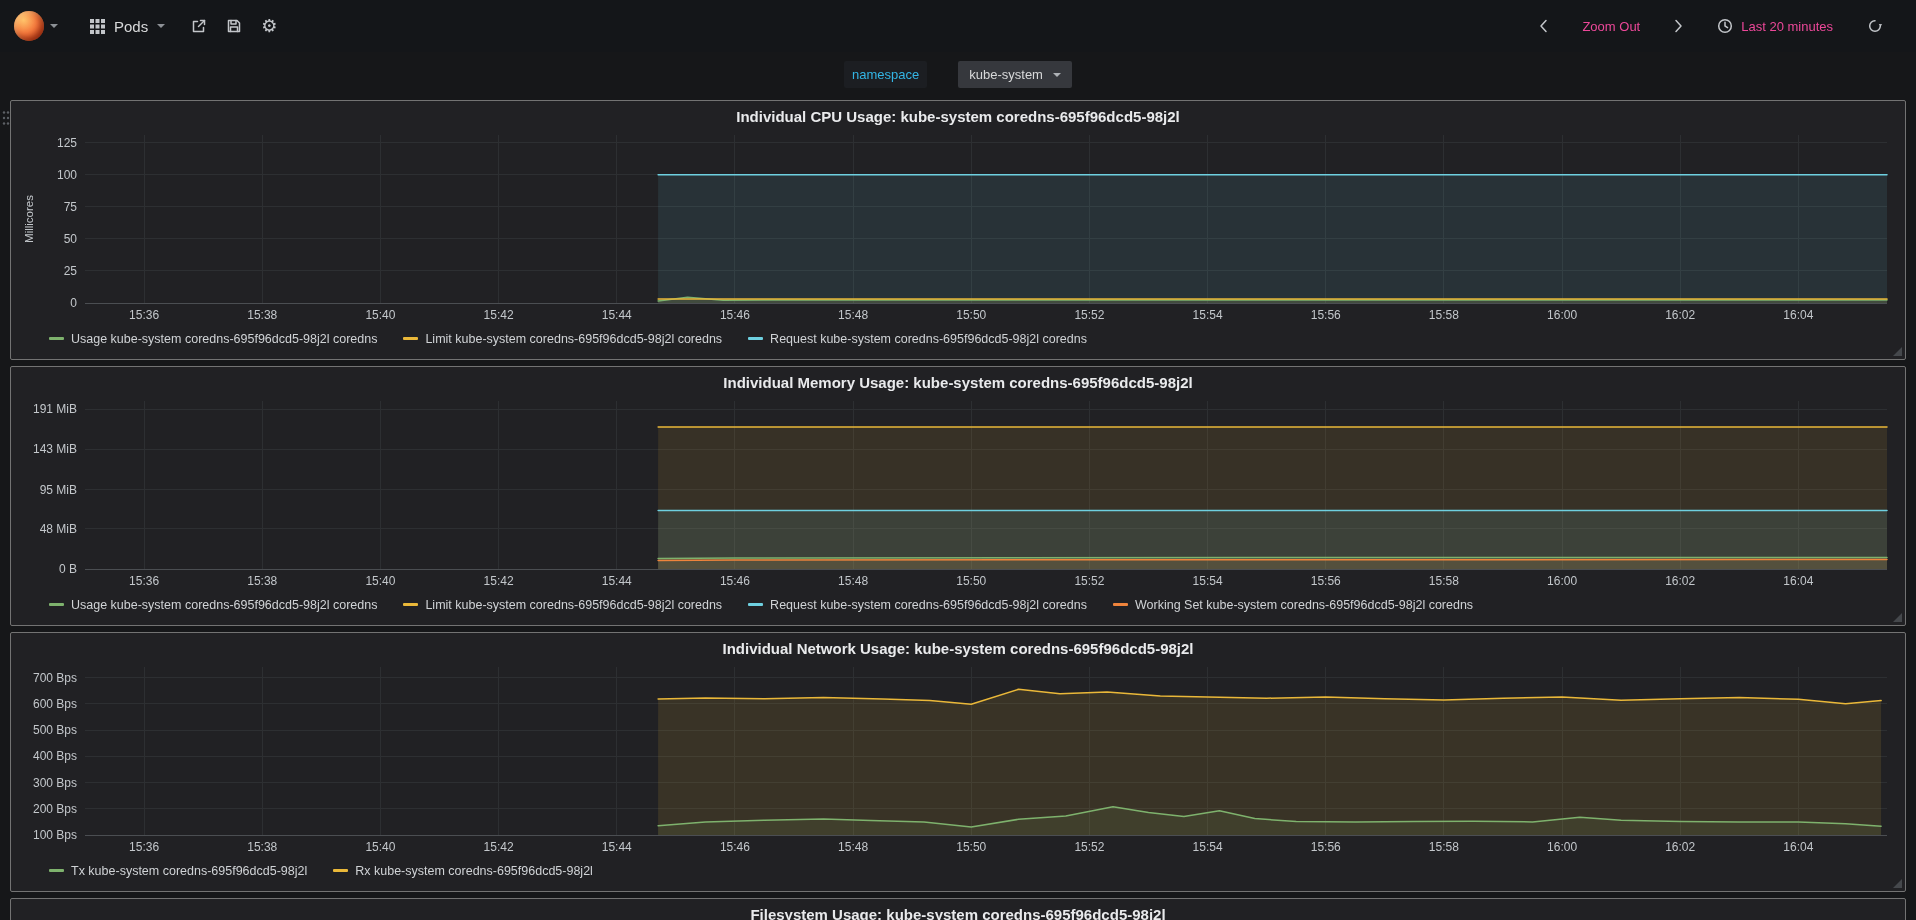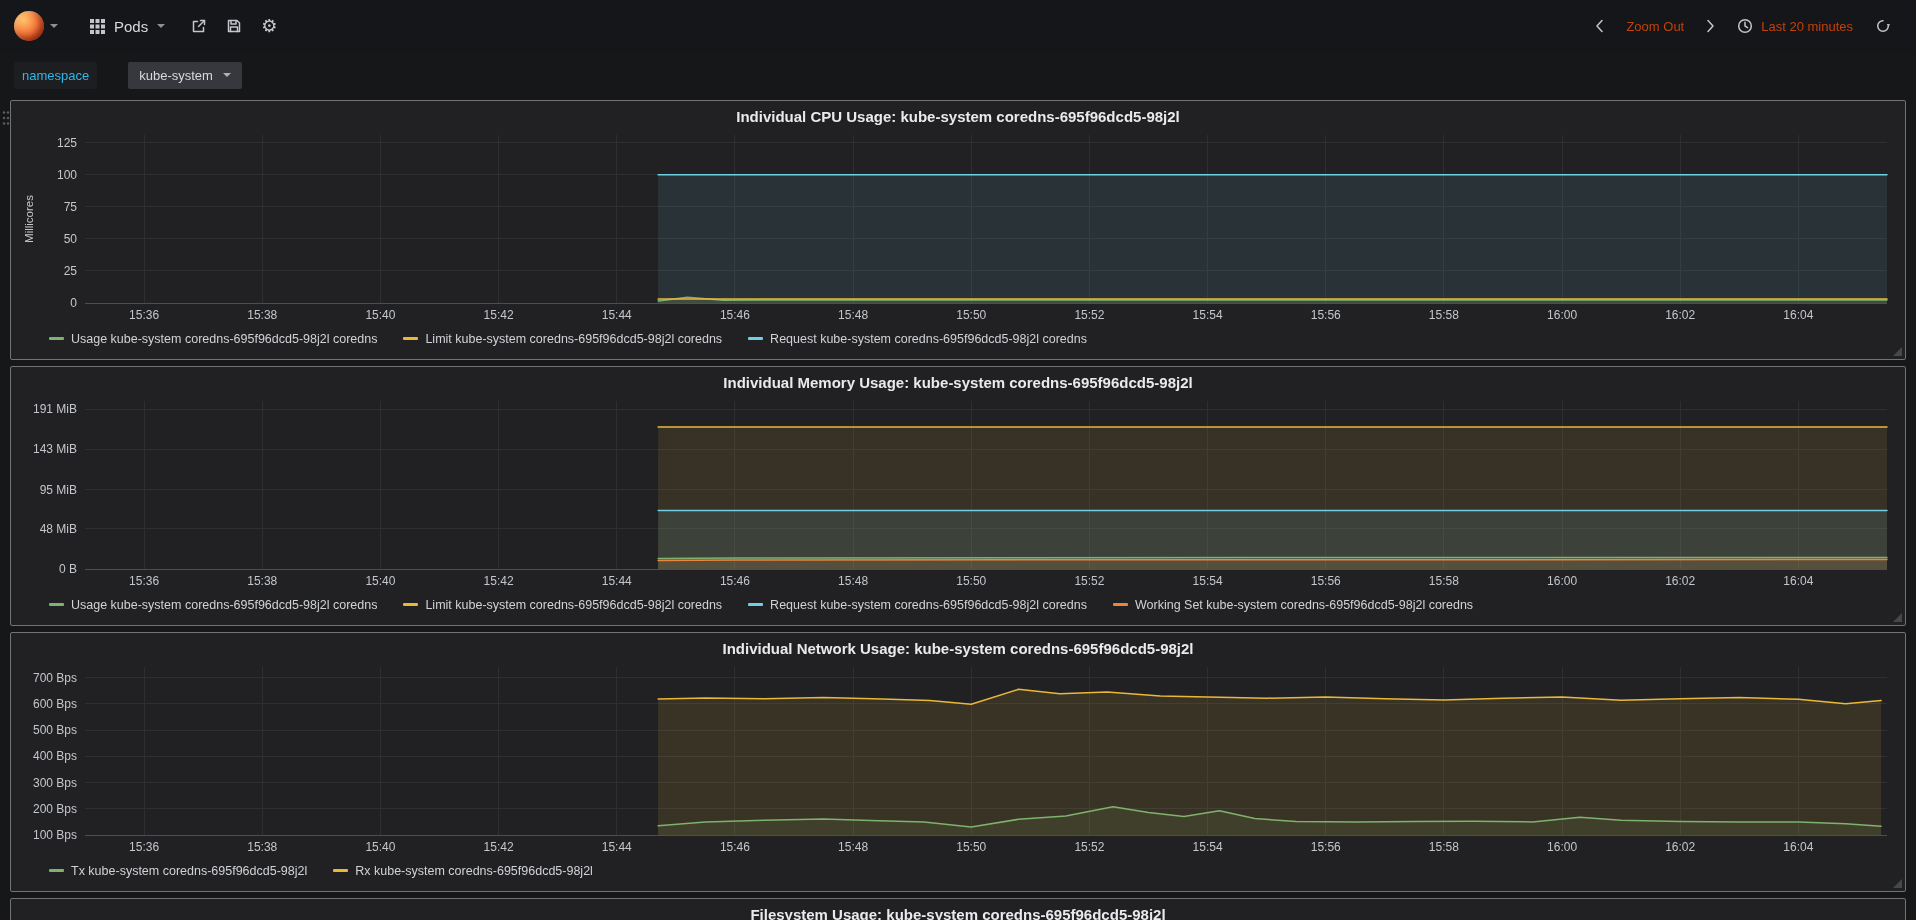--- a/index.html
+++ b/index.html
@@ -5,39 +5,39 @@
   * { margin:0; padding:0; box-sizing:border-box; }
   html,body {
     width:1916px; height:920px; overflow:hidden;
     background:#161719; color:#d8d9da;
     font-family:"Liberation Sans", sans-serif; font-size:13px;
   }
   a { text-decoration:none; color:inherit; }
 
   
   .navbar { height:52px; display:flex; justify-content:space-between; align-items:center;
-            padding:0 16px 0 8px; background:#141619; }
+            padding:0 24px 0 8px; background:#141619; }
   .nav-left { display:flex; align-items:center; }
   .logo-btn { display:flex; align-items:center; gap:6px; padding:0 10px 0 6px; cursor:pointer; }
   .logo-orb { width:30px; height:30px; border-radius:50%;
     background: radial-gradient(circle at 32% 30%, #ffc46b 0%, #f57a3d 45%, #d94e1f 80%, #b93a12 100%);
     box-shadow: inset -3px -3px 6px rgba(80,10,0,.55), inset 2px 2px 4px rgba(255,230,160,.45); }
   .caret { width:0; height:0; border-left:4px solid transparent; border-right:4px solid transparent;
            border-top:4px solid #8d9196; display:inline-block; }
   .dash-nav { display:flex; align-items:center; gap:9px; padding:0 14px; margin-left:8px;
               cursor:pointer; color:#d8d9da; font-size:15px; }
   .nav-actions { display:flex; align-items:center; gap:19px; margin-left:12px; }
   .nav-actions a { cursor:pointer; display:flex; align-items:center; }
   .gear { font-size:18px; color:#c3c6ca; line-height:1; }
-  .nav-right { display:flex; align-items:center; gap:4px; color:#c2410c; font-size:13px; }
+  .nav-right { display:flex; align-items:center; gap:16px; color:#ec4899; font-size:13px; }
   .nav-btn { display:flex; align-items:center; gap:8px; padding:7px 9px; cursor:pointer; }
   svg.i { stroke:#c3c6ca; fill:none; stroke-width:1.5; stroke-linecap:round; stroke-linejoin:round; }
 
   
-  .submenu { display:flex; align-items:center; gap:20px; padding:9px 14px; height:46px; }
+  .submenu { display:flex; align-items:center; gap:20px; padding:9px 14px; height:46px;flex-direction:column; }
   .var-group { display:flex; align-items:center; gap:7px; }
   .var-label { color:#33b5e5; font-size:13px; padding:6px 8px; background:#1c1e22; border-radius:2px; }
   .var-value { display:flex; align-items:center; gap:10px; background:#36383d; color:#d8d9da;
                padding:6px 11px; border-radius:2px; cursor:pointer; font-size:13px;margin-left:24px; }
   .var-value .caret { border-top-color:#aeb2b6; }
 
   
   .dashboard { position:relative; padding:2px 10px 0 10px; }
   .row-handle { position:absolute; left:2px; top:12px; cursor:move; }
   .panel { position:relative; height:260px; margin-bottom:6px; background:#212124;

